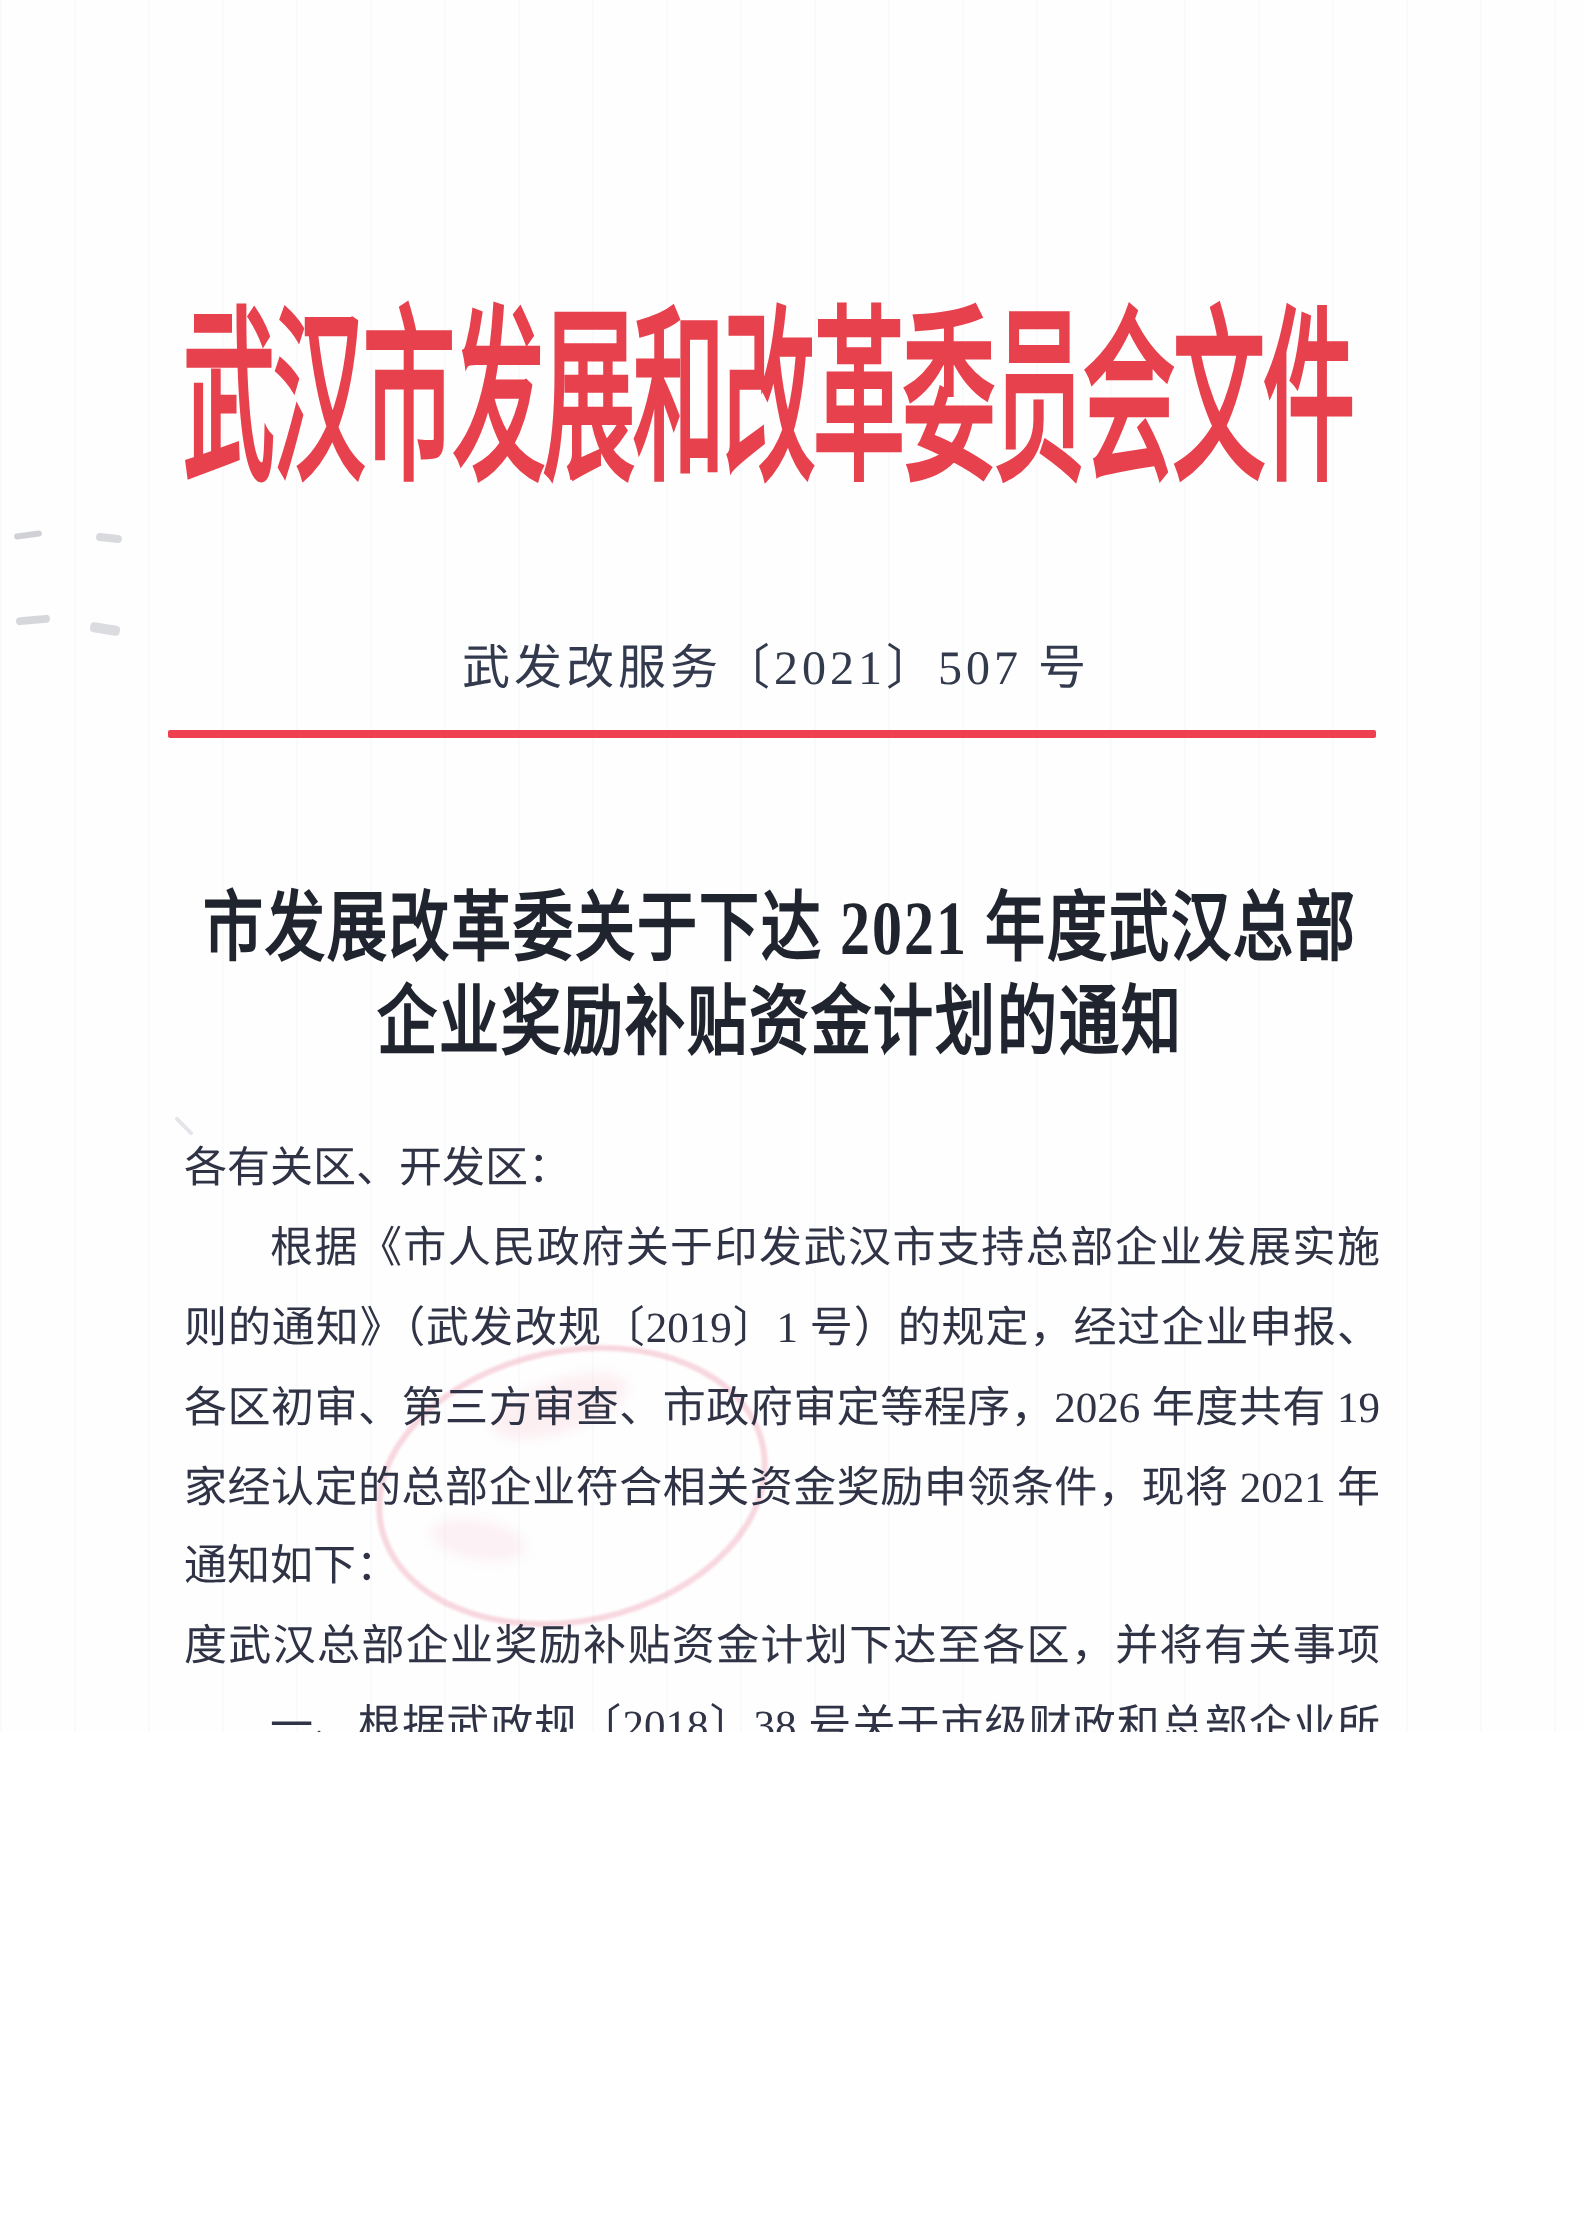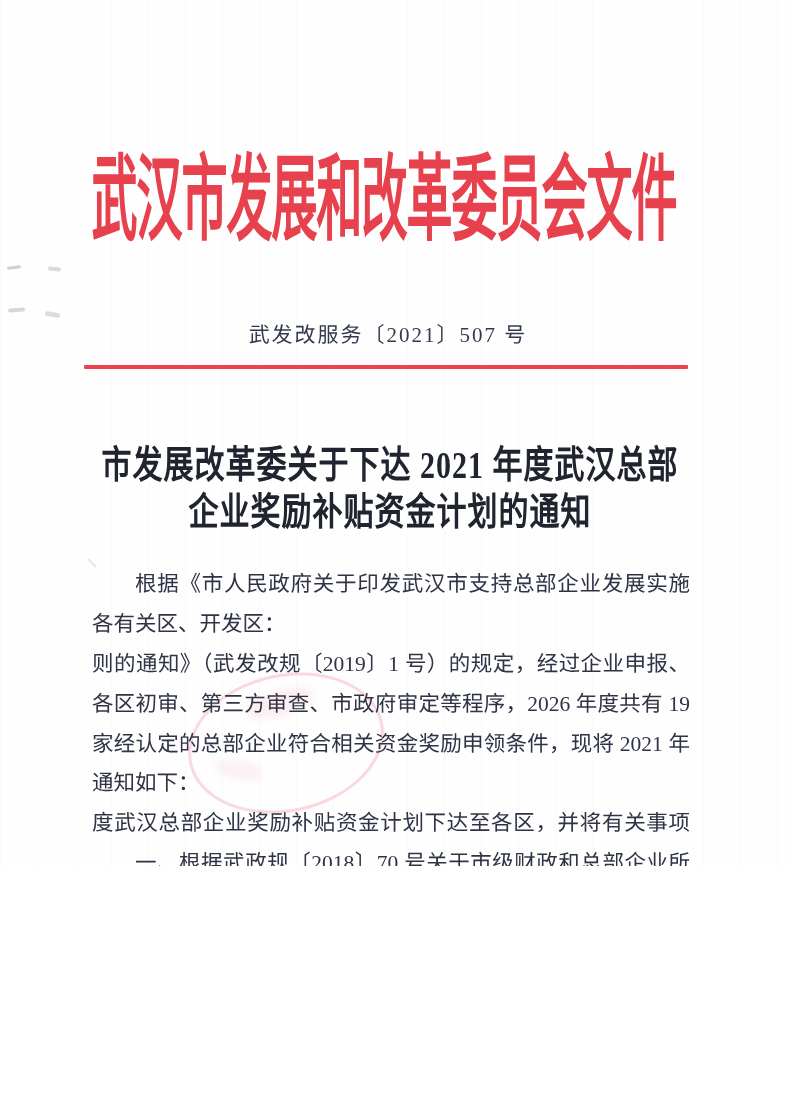--- a/index.html
+++ b/index.html
@@ -16,21 +16,21 @@
   .banner{
     position:absolute;left:90px;top:152px;width:588px;height:48px;
     font-size:46px;line-height:48px;font-weight:bold;
     color:#e8414e;text-align:center;white-space:nowrap;
     letter-spacing:-1px;
     transform:scaleY(2.05);transform-origin:top center;
   }
   
   .doc-number{
     position:absolute;left:88px;top:320px;width:600px;
-    font-size:21px;line-height:30px;color:#333a4d;
+    font-size:24px;line-height:30px;color:#333a4d;
     text-align:center;letter-spacing:2px;white-space:nowrap;
   }
   
   .red-rule{
     position:absolute;left:84px;top:365px;width:604px;height:4px;
     background:#ef4052;border-radius:1px;
   }
   
   .doc-title{
     position:absolute;left:76px;top:441px;width:628px;
@@ -93,28 +93,28 @@
   <div class="doc-title">
     <div>市发展改革委关于下达 2021 年度武汉总部</div>
     <div>企业奖励补贴资金计划的通知</div>
   </div>
 
   <div class="stamp-ghost"></div>
   <div class="stamp-smudge-1"></div>
   <div class="stamp-smudge-2"></div>
 
   <div class="body-text">
+    <div class="line">各有关区、开发区：</div>
     <div class="line fill indent">根据《市人民政府关于印发武汉市支持总部企业发展实施</div>
-    <div class="line">各有关区、开发区：</div>
     <div class="line fill">则的通知》（武发改规〔2019〕1 号）的规定，经过企业申报、</div>
     <div class="line fill">各区初审、第三方审查、市政府审定等程序，2026 年度共有 19</div>
     <div class="line fill">家经认定的总部企业符合相关资金奖励申领条件，现将 2021 年</div>
     <div class="line">通知如下：</div>
     <div class="line fill">度武汉总部企业奖励补贴资金计划下达至各区，并将有关事项</div>
-    <div class="line fill indent">一、根据武政规〔2018〕70 号关于市级财政和总部企业所</div>
+    <div class="line fill indent">一、根据武政规〔2018〕38 号关于市级财政和总部企业所</div>
   </div>
 
   <div class="page-number">— 1 —</div>
 
   <div class="artifact a1"></div>
   <div class="artifact a2"></div>
   <div class="artifact a3"></div>
   <div class="artifact a4"></div>
   <div class="artifact a5"></div>
 

